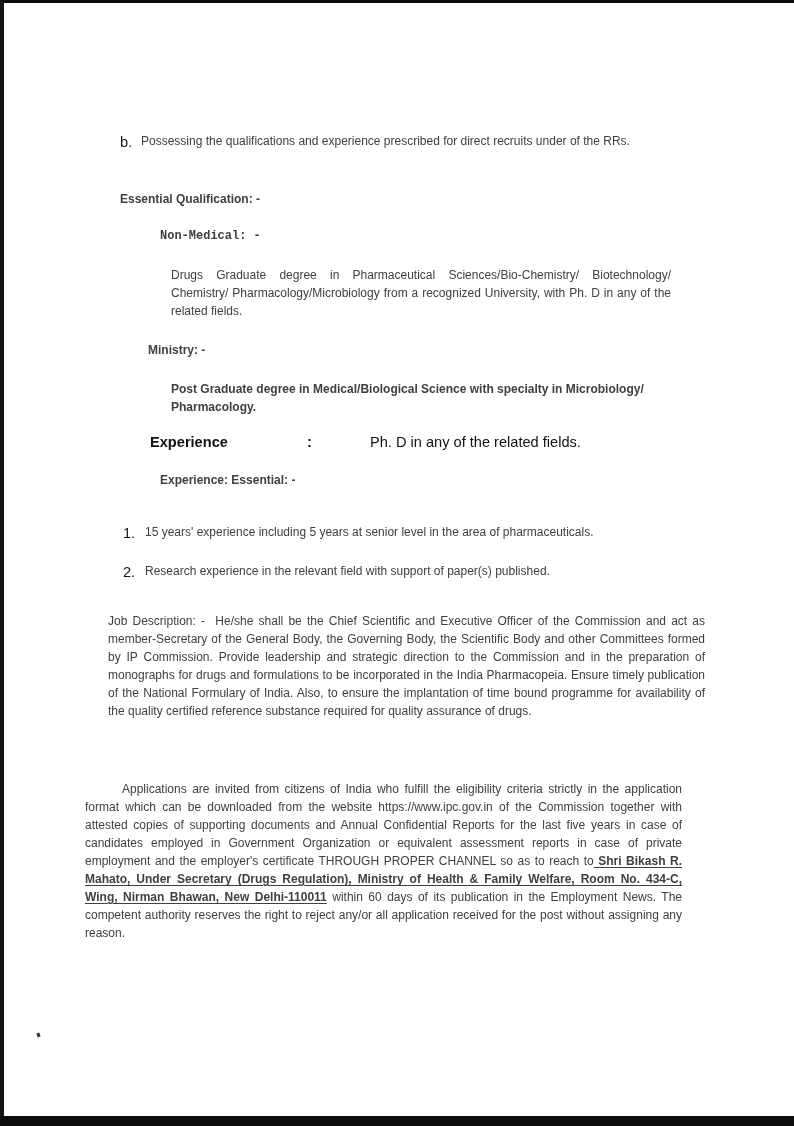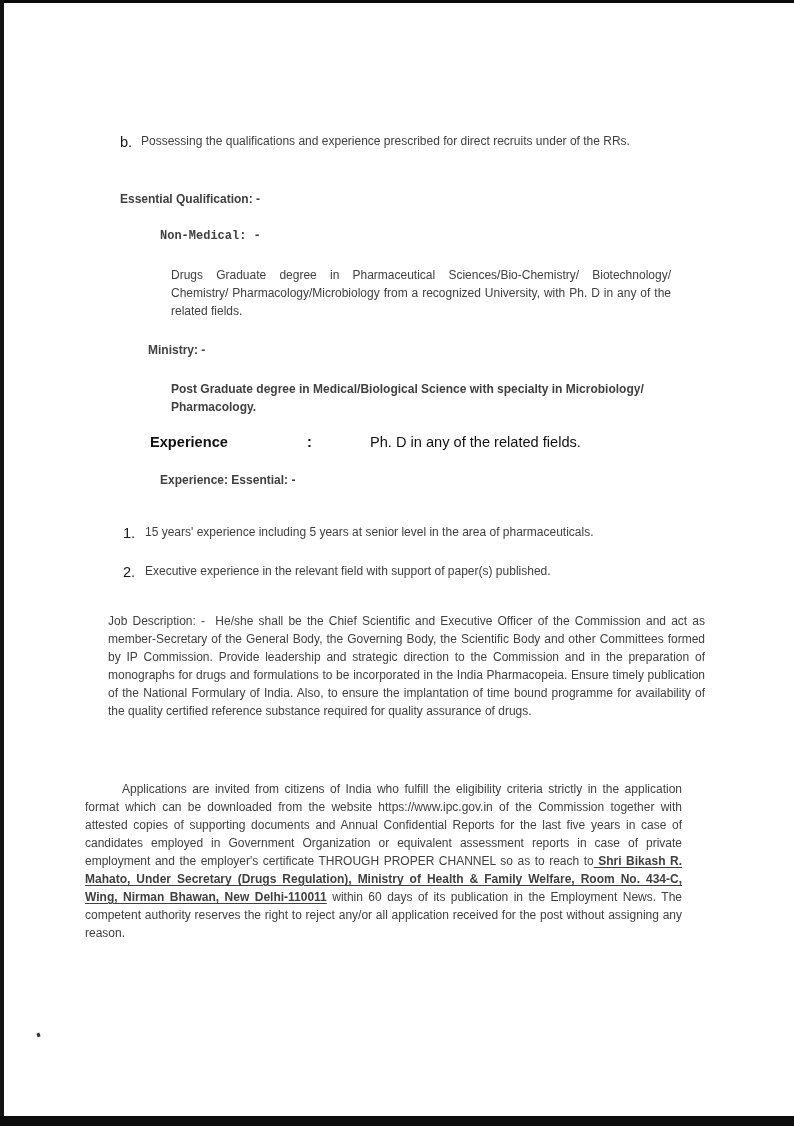--- a/index.html
+++ b/index.html
@@ -117,21 +117,21 @@
       <span class="dsr-colon">:</span>
       <span class="dsr-value">Ph. D in any of the related fields.</span>
     </div>
 
     <div class="blk bold nojust" style="left:120px; top:471px; width:400px;margin-left:40px;">Experience: Essential: -</div>
 
     <div class="marker" style="left:123px; top:523px;">1.</div>
     <div class="blk nojust" style="left:145px; top:523px; width:500px;">15 years' experience including 5 years at senior level in the area of pharmaceuticals.</div>
 
     <div class="marker" style="left:123px; top:562px;">2.</div>
-    <div class="blk nojust" style="left:145px; top:562px; width:545px;">Executive experience in the relevant field with support of paper(s) published.</div>
+    <div class="blk nojust" style="left:145px; top:562px; width:545px;">Research experience in the relevant field with support of paper(s) published.</div>
 
     <div class="blk" style="left:108px; top:612px; width:597px;">
       <span>Job Description: -</span><span>&nbsp; </span><span>He/she shall be the Chief Scientific and Executive Officer of the Commission and act as member-Secretary of the General Body, the Governing Body, the Scientific Body and other Committees formed by IP Commission. Provide leadership and strategic direction to the Commission and in the preparation of monographs for drugs and formulations to be incorporated in the India Pharmacopeia. Ensure timely publication of the National Formulary of India. Also, to ensure the implantation of time bound programme for availability of the quality certified reference substance required for quality assurance of drugs.</span>
     </div>
 
     <div class="blk" style="left:85px; top:780px; width:597px; text-indent:37px;">
       <span>Applications are invited from citizens of India who fulfill the eligibility criteria strictly in the application format  which can be downloaded from the website https://www.ipc.gov.in of the Commission together with attested copies of supporting documents and Annual Confidential Reports for the last five years in case of candidates employed in Government Organization or equivalent assessment reports in case of private employment and the employer's certificate THROUGH PROPER CHANNEL so as to reach to</span><span class="ul-bold"> Shri Bikash R. Mahato, Under Secretary (Drugs Regulation), Ministry of Health &amp; Family Welfare, Room No. 434-C, Wing, Nirman Bhawan, New Delhi-110011</span><span> within 60 days of its publication in the Employment News. The competent authority reserves the right to reject any/or all application received for the post without assigning any reason.</span>
     </div>
 
   </div>

